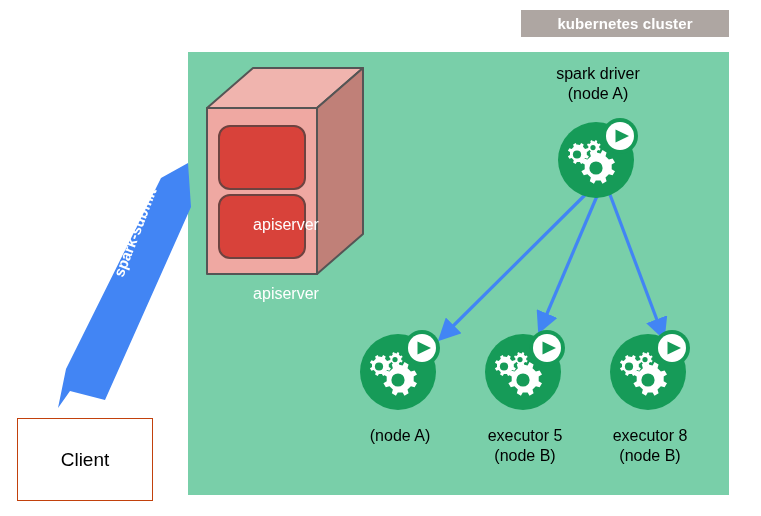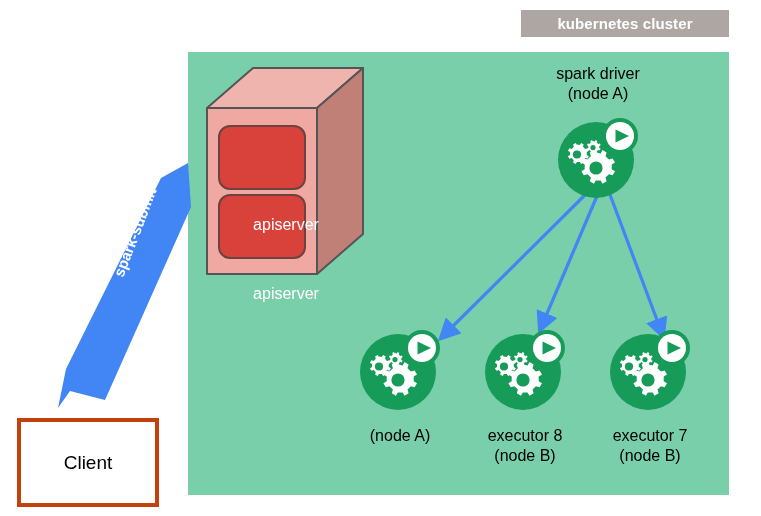--- a/index.html
+++ b/index.html
@@ -42,21 +42,21 @@
   }
   #spark-submit-text span{
     position:absolute;left:52px;top:110px;
     color:#ffffff;font-size:15px;font-weight:bold;white-space:nowrap;
     transform:rotate(-69deg);transform-origin:left top;
   }
 
   
   #client-box{
     position:absolute;left:17px;top:418px;width:134px;height:81px;
-    background:#ffffff;border:4px solid #c2410c;
+    background:#ffffff;border:1px solid #c2410c;
     display:flex;align-items:center;justify-content:center;
   }
   #client-label{font-size:19px;color:#000000;}
 
   
   .node-icon{position:absolute;}
   .node-icon svg{display:block;}
   .node-caption{
     position:absolute;text-align:center;color:#000000;
     font-size:16px;line-height:20px;white-space:nowrap;
@@ -199,48 +199,48 @@
           <circle cx="19" cy="36.5" r="4.1" fill="#169b58"></circle>
         </g>
         <g fill="#ffffff">
           <path d="M35 23 l1.8 .4 .8 -1.4 1.7 1 -.5 1.5 1.4 1.4 1.5 -.5 1 1.7 -1.4 .8 0 2 1.4 .8 -1 1.7 -1.5 -.5 -1.4 1.4 .5 1.5 -1.7 1 -.8 -1.4 -2 0 -.8 1.4 -1.7 -1 .5 -1.5 -1.4 -1.4 -1.5 .5 -1 -1.7 1.4 -.8 0 -2 -1.4 -.8 1 -1.7 1.5 .5 1.4 -1.4 -.5 -1.5 1.7 -1 .8 1.4 z"></path>
           <circle cx="35" cy="29.6" r="2.6" fill="#169b58"></circle>
         </g>
       </g>
     </svg>
   </div>
   <div class="node-caption" id="executor2-caption">
+    <div>executor 5</div>
+    <div>(node B)</div>
+  </div>
+
+  <div class="node-icon" id="executor3-node">
+    <svg width="80" height="80" viewBox="0 0 80 80" xmlns="http://www.w3.org/2000/svg">
+      <g>
+        <circle cx="38" cy="42" r="38" fill="#169b58"></circle>
+        <circle cx="62" cy="18" r="18" fill="#169b58"></circle>
+        <circle cx="62" cy="18" r="14" fill="#ffffff"></circle>
+        <polygon points="57.5,11.5 71,18 57.5,24.5" fill="#169b58"></polygon>
+        <g fill="#ffffff">
+          <path d="M38 34.5 l4.6 .9 1.9 -3.3 4.1 2.4 -1.1 3.7 3.4 3.4 3.7 -1.1 2.4 4.1 -3.3 1.9 0 4.8 3.3 1.9 -2.4 4.1 -3.7 -1.1 -3.4 3.4 1.1 3.7 -4.1 2.4 -1.9 -3.3 -4.8 0 -1.9 3.3 -4.1 -2.4 1.1 -3.7 -3.4 -3.4 -3.7 1.1 -2.4 -4.1 3.3 -1.9 0 -4.8 -3.3 -1.9 2.4 -4.1 3.7 1.1 3.4 -3.4 -1.1 -3.7 4.1 -2.4 1.9 3.3 z"></path>
+          <circle cx="38" cy="50" r="6.6" fill="#169b58"></circle>
+        </g>
+        <g fill="#ffffff">
+          <path d="M19 26.5 l2.9 .6 1.2 -2.1 2.6 1.5 -.7 2.3 2.1 2.1 2.3 -.7 1.5 2.6 -2.1 1.2 0 3 2.1 1.2 -1.5 2.6 -2.3 -.7 -2.1 2.1 .7 2.3 -2.6 1.5 -1.2 -2.1 -3 0 -1.2 2.1 -2.6 -1.5 .7 -2.3 -2.1 -2.1 -2.3 .7 -1.5 -2.6 2.1 -1.2 0 -3 -2.1 -1.2 1.5 -2.6 2.3 .7 2.1 -2.1 -.7 -2.3 2.6 -1.5 1.2 2.1 z"></path>
+          <circle cx="19" cy="36.5" r="4.1" fill="#169b58"></circle>
+        </g>
+        <g fill="#ffffff">
+          <path d="M35 23 l1.8 .4 .8 -1.4 1.7 1 -.5 1.5 1.4 1.4 1.5 -.5 1 1.7 -1.4 .8 0 2 1.4 .8 -1 1.7 -1.5 -.5 -1.4 1.4 .5 1.5 -1.7 1 -.8 -1.4 -2 0 -.8 1.4 -1.7 -1 .5 -1.5 -1.4 -1.4 -1.5 .5 -1 -1.7 1.4 -.8 0 -2 -1.4 -.8 1 -1.7 1.5 .5 1.4 -1.4 -.5 -1.5 1.7 -1 .8 1.4 z"></path>
+          <circle cx="35" cy="29.6" r="2.6" fill="#169b58"></circle>
+        </g>
+      </g>
+    </svg>
+  </div>
+  <div class="node-caption" id="executor3-caption">
     <div>executor 8</div>
     <div>(node B)</div>
   </div>
 
-  <div class="node-icon" id="executor3-node">
-    <svg width="80" height="80" viewBox="0 0 80 80" xmlns="http://www.w3.org/2000/svg">
-      <g>
-        <circle cx="38" cy="42" r="38" fill="#169b58"></circle>
-        <circle cx="62" cy="18" r="18" fill="#169b58"></circle>
-        <circle cx="62" cy="18" r="14" fill="#ffffff"></circle>
-        <polygon points="57.5,11.5 71,18 57.5,24.5" fill="#169b58"></polygon>
-        <g fill="#ffffff">
-          <path d="M38 34.5 l4.6 .9 1.9 -3.3 4.1 2.4 -1.1 3.7 3.4 3.4 3.7 -1.1 2.4 4.1 -3.3 1.9 0 4.8 3.3 1.9 -2.4 4.1 -3.7 -1.1 -3.4 3.4 1.1 3.7 -4.1 2.4 -1.9 -3.3 -4.8 0 -1.9 3.3 -4.1 -2.4 1.1 -3.7 -3.4 -3.4 -3.7 1.1 -2.4 -4.1 3.3 -1.9 0 -4.8 -3.3 -1.9 2.4 -4.1 3.7 1.1 3.4 -3.4 -1.1 -3.7 4.1 -2.4 1.9 3.3 z"></path>
-          <circle cx="38" cy="50" r="6.6" fill="#169b58"></circle>
-        </g>
-        <g fill="#ffffff">
-          <path d="M19 26.5 l2.9 .6 1.2 -2.1 2.6 1.5 -.7 2.3 2.1 2.1 2.3 -.7 1.5 2.6 -2.1 1.2 0 3 2.1 1.2 -1.5 2.6 -2.3 -.7 -2.1 2.1 .7 2.3 -2.6 1.5 -1.2 -2.1 -3 0 -1.2 2.1 -2.6 -1.5 .7 -2.3 -2.1 -2.1 -2.3 .7 -1.5 -2.6 2.1 -1.2 0 -3 -2.1 -1.2 1.5 -2.6 2.3 .7 2.1 -2.1 -.7 -2.3 2.6 -1.5 1.2 2.1 z"></path>
-          <circle cx="19" cy="36.5" r="4.1" fill="#169b58"></circle>
-        </g>
-        <g fill="#ffffff">
-          <path d="M35 23 l1.8 .4 .8 -1.4 1.7 1 -.5 1.5 1.4 1.4 1.5 -.5 1 1.7 -1.4 .8 0 2 1.4 .8 -1 1.7 -1.5 -.5 -1.4 1.4 .5 1.5 -1.7 1 -.8 -1.4 -2 0 -.8 1.4 -1.7 -1 .5 -1.5 -1.4 -1.4 -1.5 .5 -1 -1.7 1.4 -.8 0 -2 -1.4 -.8 1 -1.7 1.5 .5 1.4 -1.4 -.5 -1.5 1.7 -1 .8 1.4 z"></path>
-          <circle cx="35" cy="29.6" r="2.6" fill="#169b58"></circle>
-        </g>
-      </g>
-    </svg>
-  </div>
-  <div class="node-caption" id="executor3-caption">
-    <div>executor 7</div>
-    <div>(node B)</div>
-  </div>
-
   <div id="client-box">
     <span id="client-label">Client</span>
   </div>
 
 </div>
 
 </body></html>

